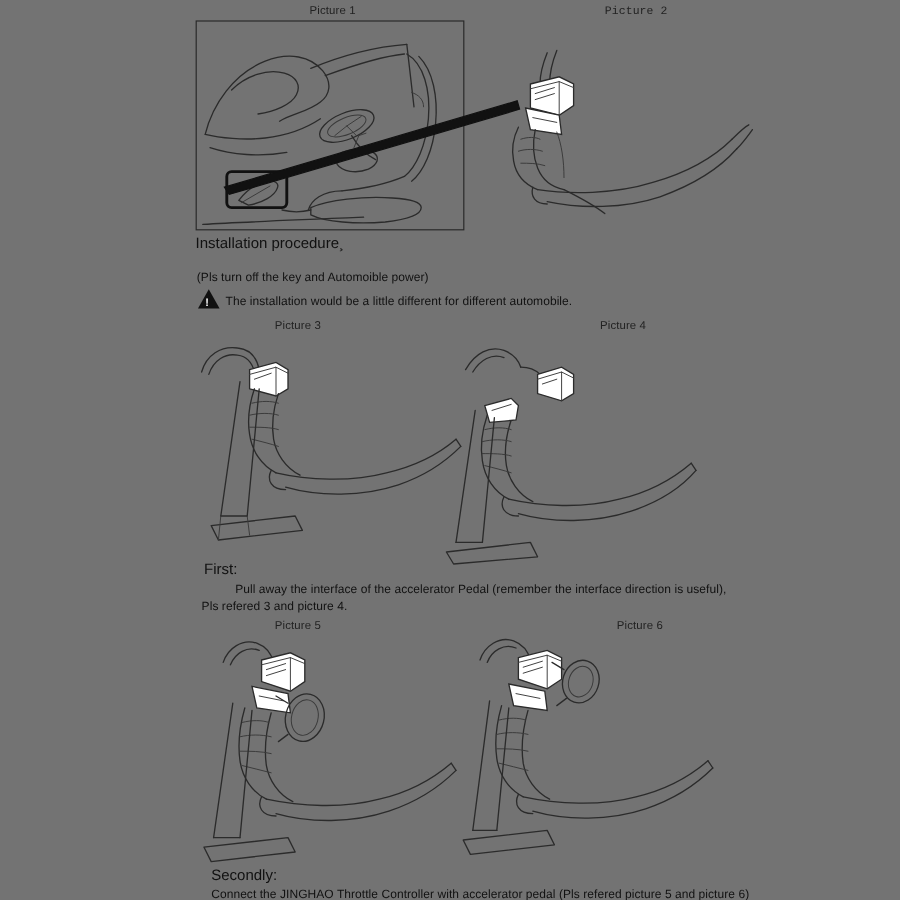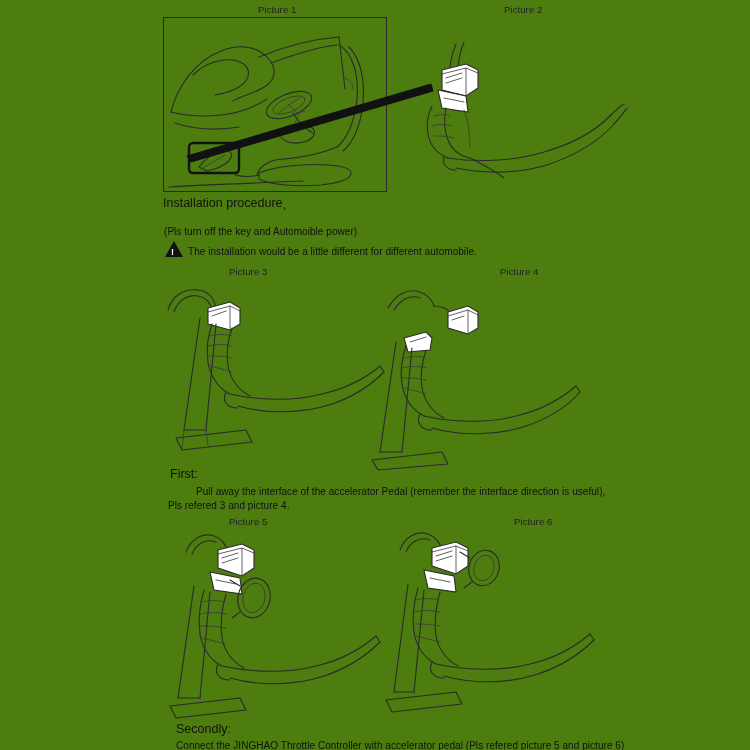--- a/index.html
+++ b/index.html
@@ -13,21 +13,21 @@
     font-family: "Liberation Sans", sans-serif;
     color: #1a1a1a;
     overflow: hidden;
     position: relative;
   }
   .page {
     position: absolute;
     left: 0; top: 0;
     width: 750px;
     height: 750px;
-    background: #4d7c0f;
+    background: #737373;
   }
   .caption {
     position: absolute;
     font-size: 9.5px;
     color: #222;
     letter-spacing: 0.1px;
     white-space: nowrap;
   }
   .body-text {
     position: absolute;
@@ -69,21 +69,21 @@
   .ln-thin { fill: none; stroke: #3a3a3a; stroke-width: 0.8; stroke-linecap: round; stroke-linejoin: round; }
   .ln-thick { fill: none; stroke: #111; stroke-width: 2.4; stroke-linecap: round; stroke-linejoin: round; }
   .fill-w { fill: #ffffff; stroke: #2b2b2b; stroke-width: 1.1; }
 </style>
 </head>
 <body>
 
 <div class="page">
 
   <div class="caption" style="left:258px; top:4px;">Picture 1</div>
-  <div class="caption" style="left:504px; top:4px;">Picture 2</div>
+  <div class="caption" style="left:504px; top:4px;font-family:Liberation Mono, monospace;">Picture 2</div>
 
   <div class="frame-box" style="left:163px; top:17px; width:224px; height:175px;"></div>
 
   <svg class="art" style="left:163px; top:17px;" width="224" height="175" viewBox="0 0 224 175">
 
     <path class="ln" d="M8,95 C14,70 32,44 58,34 C78,26 96,30 106,42 C114,52 112,62 104,68 C94,76 80,78 70,84"></path>
     <path class="ln" d="M8,95 C20,98 40,100 58,98 C76,96 92,90 104,82"></path>
     <path class="ln" d="M30,58 C42,46 60,40 74,44 C84,47 88,54 84,62 C80,70 66,76 52,78"></path>
     <path class="ln" d="M12,106 C30,112 54,114 76,110"></path>
 

